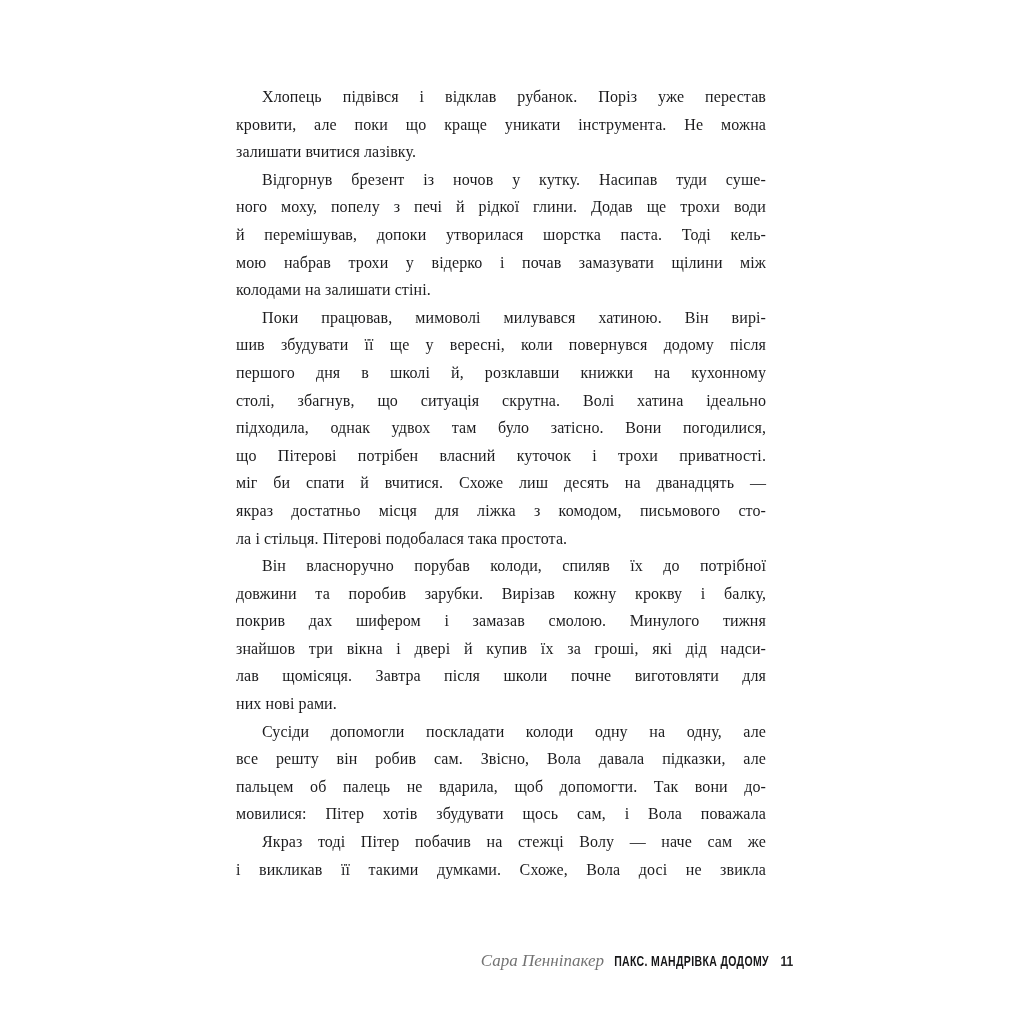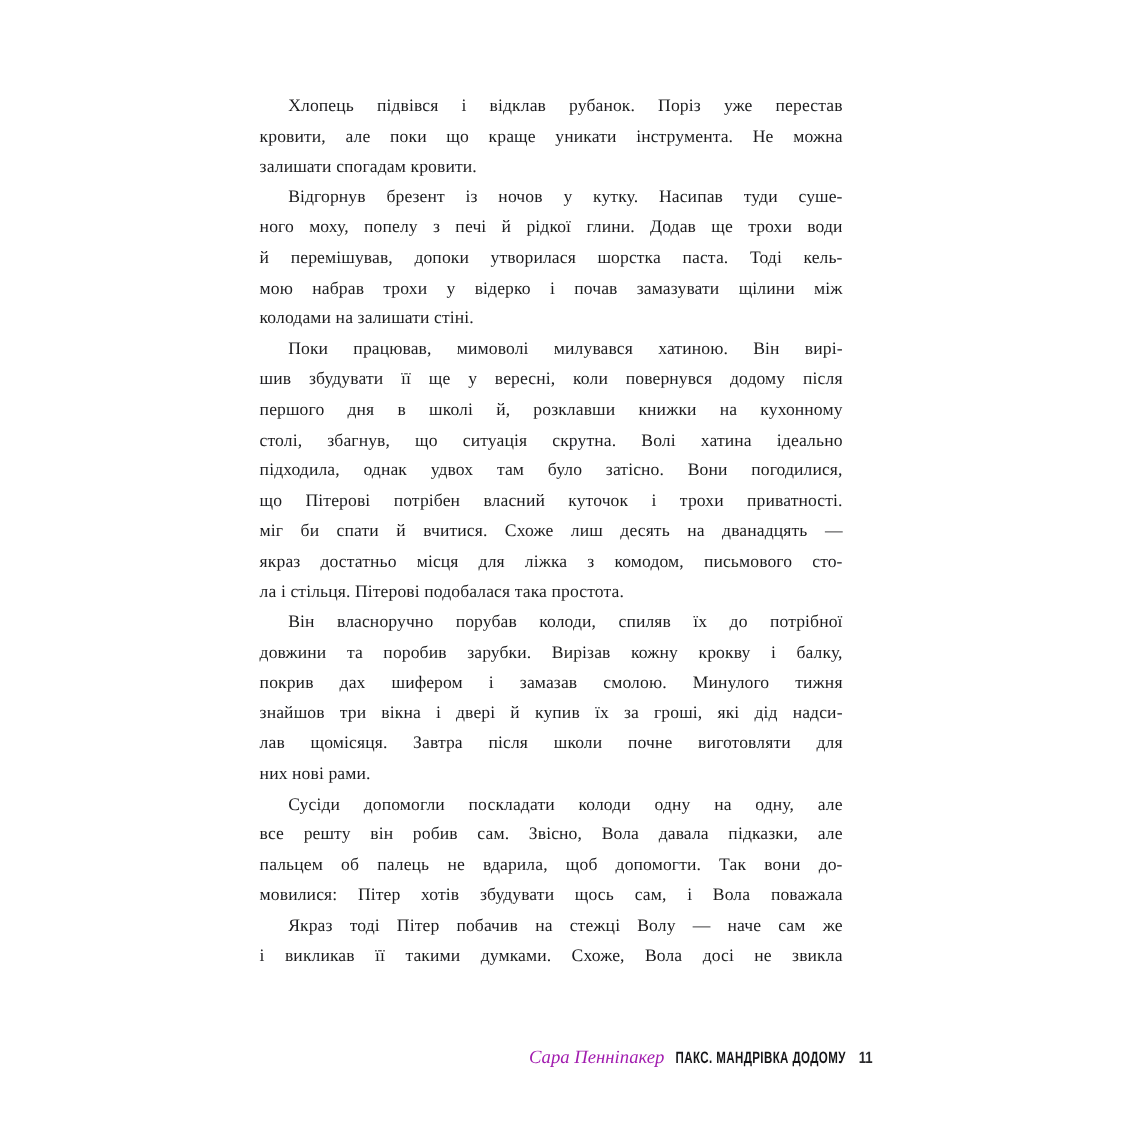--- a/index.html
+++ b/index.html
@@ -47,21 +47,21 @@
     display: flex;
     justify-content: flex-end;
     align-items: baseline;
     gap: 13px;
     white-space: nowrap;
   }
   .footer-author {
     font-family: "Liberation Serif", serif;
     font-style: italic;
     font-size: 17px;
-    color: #a21caf;
+    color: #737373;
   }
   .footer-title {
     font-family: "Liberation Sans", sans-serif;
     font-weight: 700;
     font-size: 15px;
     letter-spacing: 0.5px;
     color: #161618;
     display: inline-block;
     transform: scaleX(0.7);
     transform-origin: center baseline;
@@ -78,21 +78,21 @@
   }
 </style>
 </head>
 <body>
 
 <div class="page">
   <main class="text-block" id="text-block">
       <div class="paragraph">
         <div class="line first">Хлопець підвівся і відклав рубанок. Поріз уже перестав</div>
         <div class="line">кровити, але поки що краще уникати інструмента. Не можна</div>
-        <div class="line para-end">залишати спогадам кровити.</div>
+        <div class="line para-end">залишати вчитися лазівку.</div>
       </div>
       <div class="paragraph">
         <div class="line first">Відгорнув брезент із ночов у кутку. Насипав туди суше-</div>
         <div class="line">ного моху, попелу з печі й рідкої глини. Додав ще трохи води</div>
         <div class="line">й перемішував, допоки утворилася шорстка паста. Тоді кель-</div>
         <div class="line">мою набрав трохи у відерко і почав замазувати щілини між</div>
         <div class="line para-end">колодами на залишати стіні.</div>
       </div>
       <div class="paragraph">
         <div class="line first">Поки працював, мимоволі милувався хатиною. Він вирі-</div>

